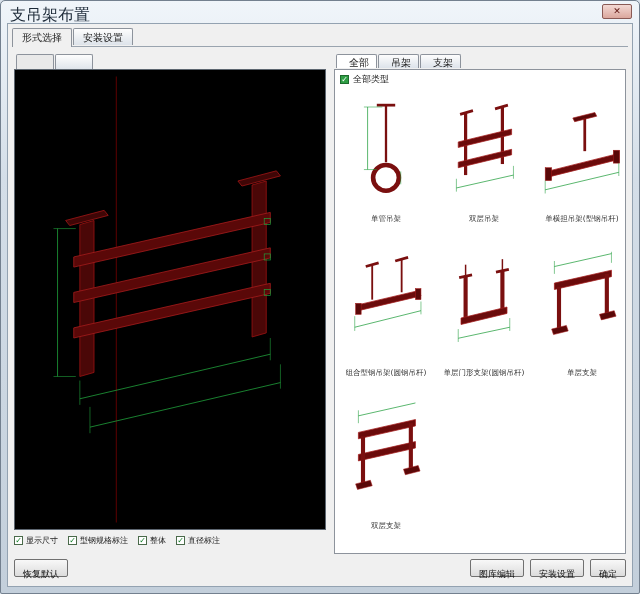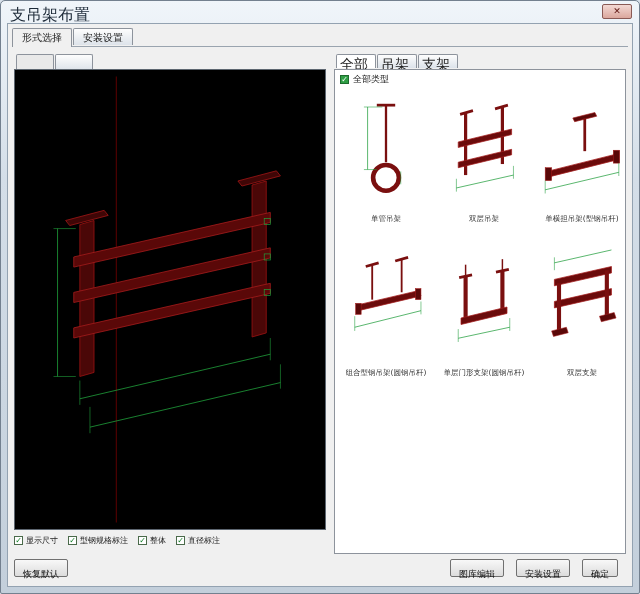--- a/index.html
+++ b/index.html
@@ -39,42 +39,42 @@
   .canvas3d svg{width:100%;height:100%;display:block;}
   .chkrow{position:absolute;left:0;right:0;bottom:0;height:16px;display:flex;gap:10px;align-items:center;font-size:8px;color:#222;}
   .chk{display:flex;align-items:center;gap:3px;}
   .box{width:9px;height:9px;border:1px solid #4a6a4a;background:#fff;font-size:8px;line-height:8px;
        color:#0a7a1f;text-align:center;box-sizing:border-box;}
 
   
   .panel-right{position:absolute;left:326px;top:30px;right:6px;bottom:32px;}
   .gtabs{display:flex;gap:1px;margin-left:2px;}
   .gtab{border:1px solid #8d939c;border-bottom:none;border-radius:2px 2px 0 0;
-        background:linear-gradient(#fdfdfd,#dde3ea);padding:1px 7px 0 3px;font-size:14px;height:14px;box-sizing:border-box;color:#222;}
+        background:linear-gradient(#fdfdfd,#dde3ea);padding:1px 7px 0 12px;font-size:10px;height:14px;box-sizing:border-box;color:#222;}
   .gtab.active{background:#fff;}
   .gallery-box{position:absolute;left:0;right:0;top:15px;bottom:0;background:#fff;
         border:1px solid #8d939c;box-sizing:border-box;overflow:hidden;}
   .alltypes{display:flex;align-items:center;gap:4px;font-size:9px;color:#222;padding:3px 0 1px 5px;}
   .box-green{width:9px;height:9px;background:#2f9e44;border:1px solid #1d6b2d;color:#fff;font-size:8px;line-height:8px;text-align:center;box-sizing:border-box;}
   .grid{position:absolute;left:2px;right:2px;top:20px;bottom:2px;
         display:grid;grid-template-columns:repeat(3,1fr);grid-template-rows:repeat(3,1fr);}
   .cell{display:flex;flex-direction:column;align-items:center;
         padding:3px 2px;border:1px solid transparent;box-sizing:border-box;}
   .cell.selected{border:1px solid #66a7d8;background:#e3f1fb;}
   .thumb{width:92px;height:118px;flex:0 0 auto;}
   .cell-label{font-size:7.5px;color:#333;text-align:center;line-height:9px;margin-top:2px;
         white-space:nowrap;overflow:hidden;max-width:96px;}
 
   
   .footer{position:absolute;left:6px;right:6px;bottom:5px;height:22px;}
   .btn{height:14px;border:1px solid #707070;border-radius:2px;
        background:linear-gradient(#f8f8f8,#dcdcdc);font-size:9px;color:#111;
        font-family:Liberation Mono, monospace;padding:8px 8px;box-sizing:border-box;}
   .btn-left{position:absolute;left:0;top:0;}
-  .btn-group{position:absolute;right:8px;top:0;display:flex;gap:12px;justify-content:space-between;}
+  .btn-group{position:absolute;right:0;top:0;display:flex;gap:6px;justify-content:space-between;}
 </style>
 </head>
 <body>
 
 <div class="win">
   <div class="titlebar">
     <span class="title-text">支吊架布置</span>
     <span class="close-btn">✕</span>
   </div>
 
@@ -228,20 +228,33 @@
               <line x1="30" y1="27" x2="30" y2="72" stroke="#7a0f0f" stroke-width="4.5"></line>
               <line x1="70" y1="21" x2="70" y2="64" stroke="#7a0f0f" stroke-width="4.5"></line>
               <polygon points="25,72 75,60 75,67 25,79" fill="#6b0b0b" stroke="#a51c1c" stroke-width="0.8"></polygon>
               <line x1="22" y1="94" x2="78" y2="82" stroke="#1f9d3a" stroke-width="0.8"></line>
               <line x1="22" y1="84" x2="22" y2="98" stroke="#1f9d3a" stroke-width="0.6"></line>
               <line x1="78" y1="72" x2="78" y2="86" stroke="#1f9d3a" stroke-width="0.6"></line>
             </svg>
             <div class="cell-label">单层门形支架(圆钢吊杆)</div>
           </div>
 
+          <div class="cell">
+            <svg class="thumb" viewBox="0 0 100 120">
+              <polygon points="20,34 82,20 82,27 20,41" fill="#6b0b0b" stroke="#a51c1c" stroke-width="0.8"></polygon>
+              <line x1="25" y1="38" x2="25" y2="84" stroke="#7a0f0f" stroke-width="4.5"></line>
+              <line x1="77" y1="24" x2="77" y2="68" stroke="#7a0f0f" stroke-width="4.5"></line>
+              <polygon points="17,84 33,80 35,86 19,90" fill="#5a0808" stroke="#a51c1c" stroke-width="0.6"></polygon>
+              <polygon points="69,68 85,64 87,70 71,74" fill="#5a0808" stroke="#a51c1c" stroke-width="0.6"></polygon>
+              <line x1="20" y1="16" x2="82" y2="2" stroke="#1f9d3a" stroke-width="0.8"></line>
+              <line x1="20" y1="10" x2="20" y2="24" stroke="#1f9d3a" stroke-width="0.6"></line>
+              <line x1="82" y1="0" x2="82" y2="12" stroke="#1f9d3a" stroke-width="0.6"></line>
+            </svg>
+            <div class="cell-label">单层支架</div>
+          </div>
 
           <div class="cell">
             <svg class="thumb" viewBox="0 0 100 120">
               <polygon points="20,30 82,16 82,23 20,37" fill="#6b0b0b" stroke="#a51c1c" stroke-width="0.8"></polygon>
               <polygon points="20,54 82,40 82,47 20,61" fill="#6b0b0b" stroke="#a51c1c" stroke-width="0.8"></polygon>
               <line x1="25" y1="34" x2="25" y2="86" stroke="#7a0f0f" stroke-width="4.5"></line>
               <line x1="77" y1="20" x2="77" y2="70" stroke="#7a0f0f" stroke-width="4.5"></line>
               <polygon points="17,86 33,82 35,88 19,92" fill="#5a0808" stroke="#a51c1c" stroke-width="0.6"></polygon>
               <polygon points="69,70 85,66 87,72 71,76" fill="#5a0808" stroke="#a51c1c" stroke-width="0.6"></polygon>
               <line x1="20" y1="12" x2="82" y2="-2" stroke="#1f9d3a" stroke-width="0.8"></line>

